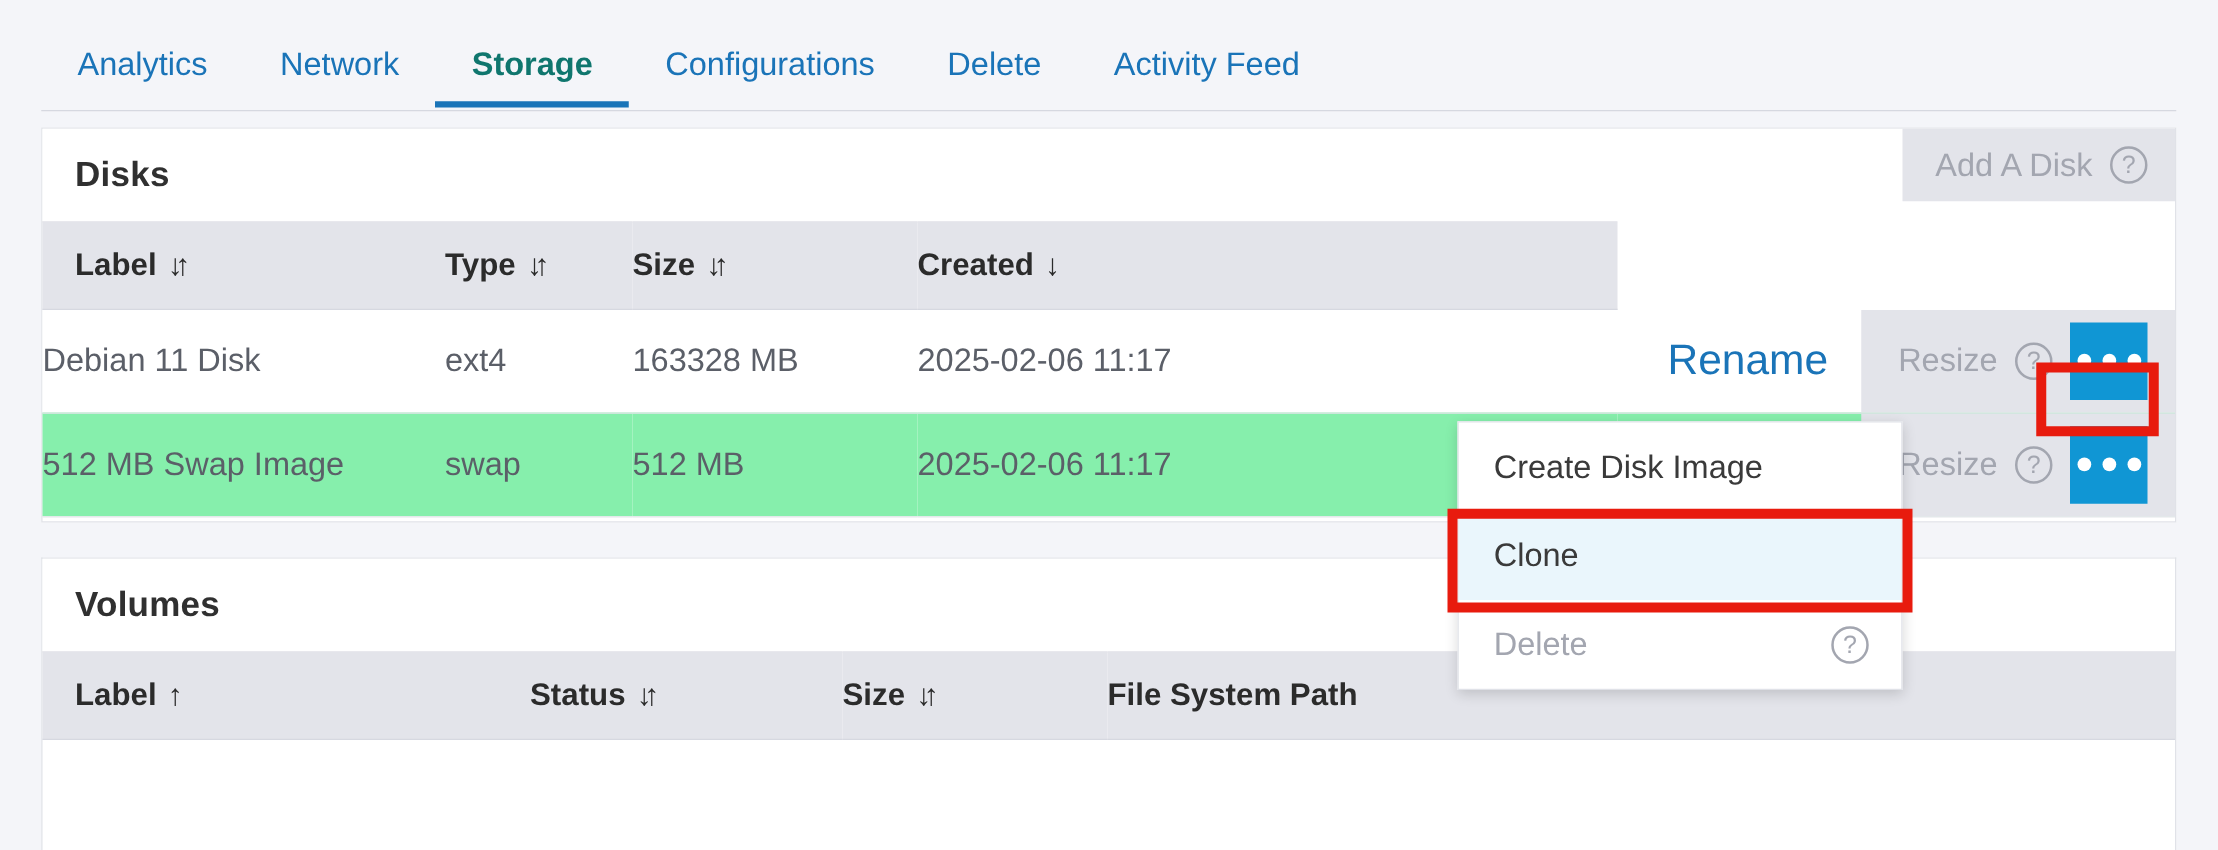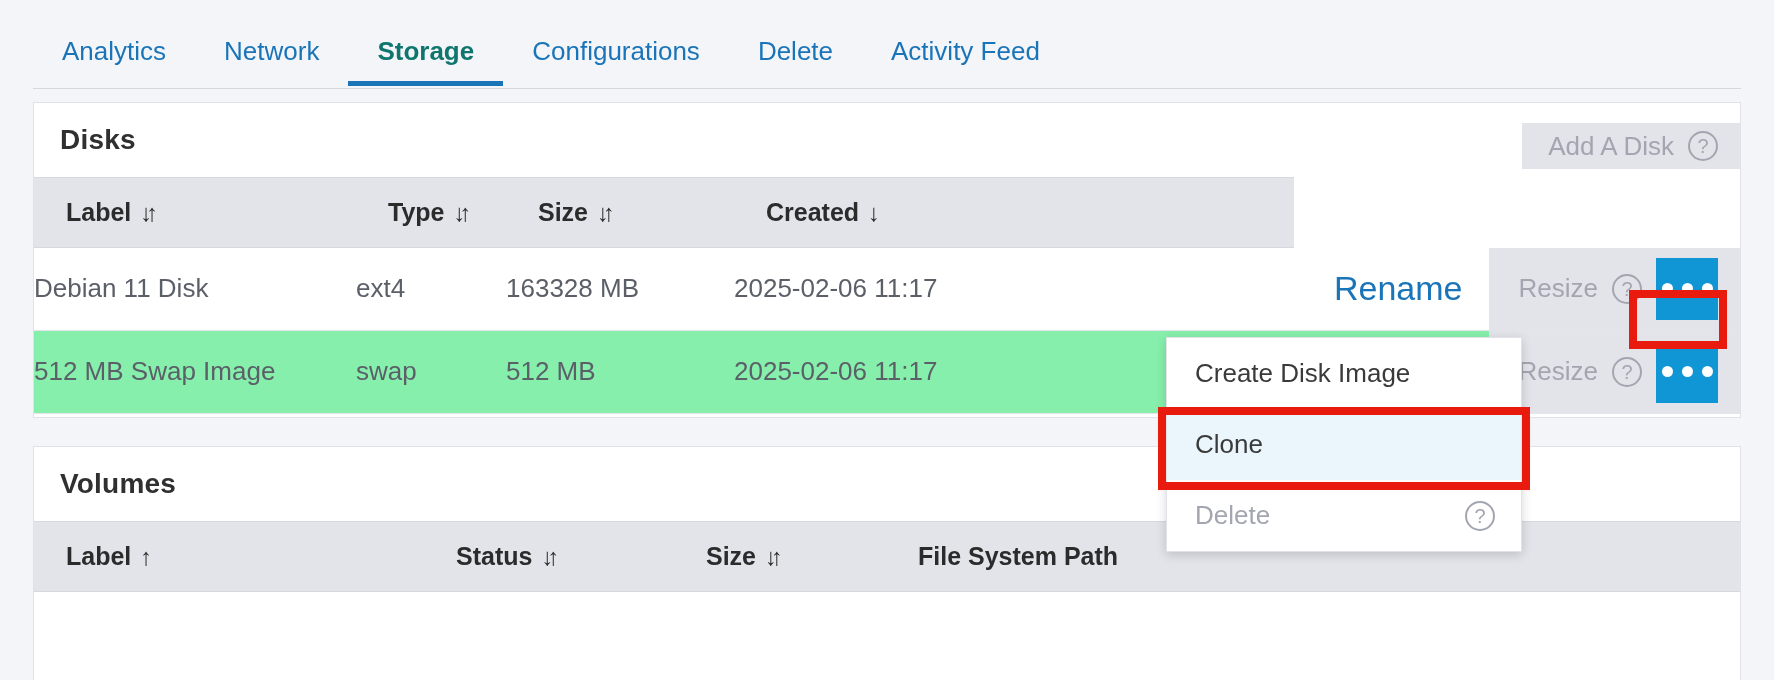--- a/index.html
+++ b/index.html
@@ -52,21 +52,21 @@
     position: relative; height: 74px; background: #ffffff;
     display: flex; align-items: center;
   }
   .panel-title {
     font-size: 28px; font-weight: bold; color: #303030;
     margin-left: 26px; letter-spacing: 0.2px;
   }
 
   
   .head-actions {
-    position: absolute; right: 0px; top: 20px; height: 46px;
+    position: absolute; right: 0px; top: 0; height: 58px;
     display: flex; align-items: stretch;
   }
   .btn-disabled {
     display: flex; align-items: center; gap: 14px;
     background: #e3e4ea; color: #a3a6b0;
     font-size: 26px; padding: 0 22px 0 26px;
     border: none; cursor: default; white-space: nowrap;
   }
   .btn-primary {
     display: flex; align-items: center;
@@ -87,21 +87,21 @@
 
   
   table.grid { width: 100%; border-collapse: collapse; table-layout: fixed; }
   table.grid thead th {
     background: #e3e4ea; color: #2b2b2b;
     font-size: 25px; font-weight: bold; text-align: left;
     height: 70px; padding: 0; vertical-align: middle;
     border-top: 1px solid #d6d8e0; border-bottom: 1px solid #d6d8e0;
     white-space: nowrap;
   }
-  table.grid thead th .hcell { display: flex; align-items: center; gap: 9px; padding-left: 32px; }
+  table.grid thead th .hcell { display: flex; align-items: center; gap: 9px; }
   .sorticon { font-size: 24px; font-weight: normal; letter-spacing: -6px; display:inline-block; }
   .sorticon.single { letter-spacing: 0; }
 
   table.grid tbody td {
     font-size: 26px; color: #5b5f68; height: 82px; padding: 0;
     vertical-align: middle; border-bottom: 1px solid #e4e5ea;
     white-space: nowrap;
   }
   tr.row-alt td { background: #86efac; }
   tr.row-plain td { background: #ffffff; }

